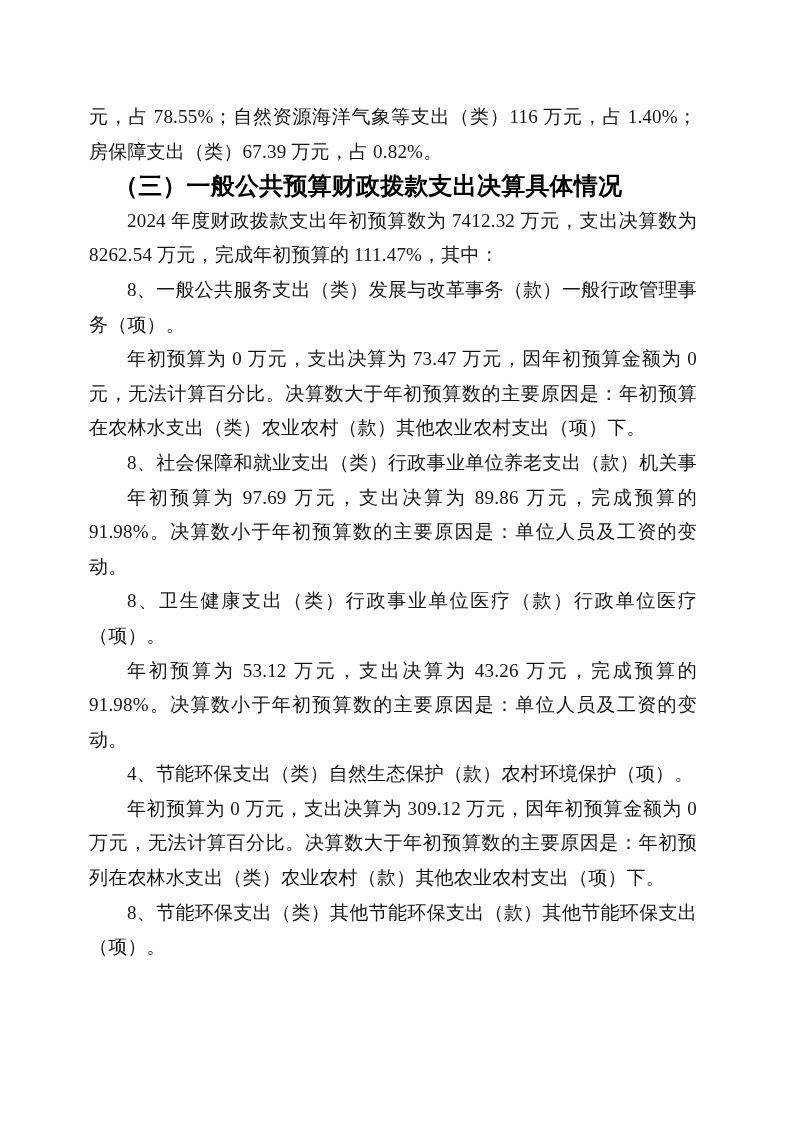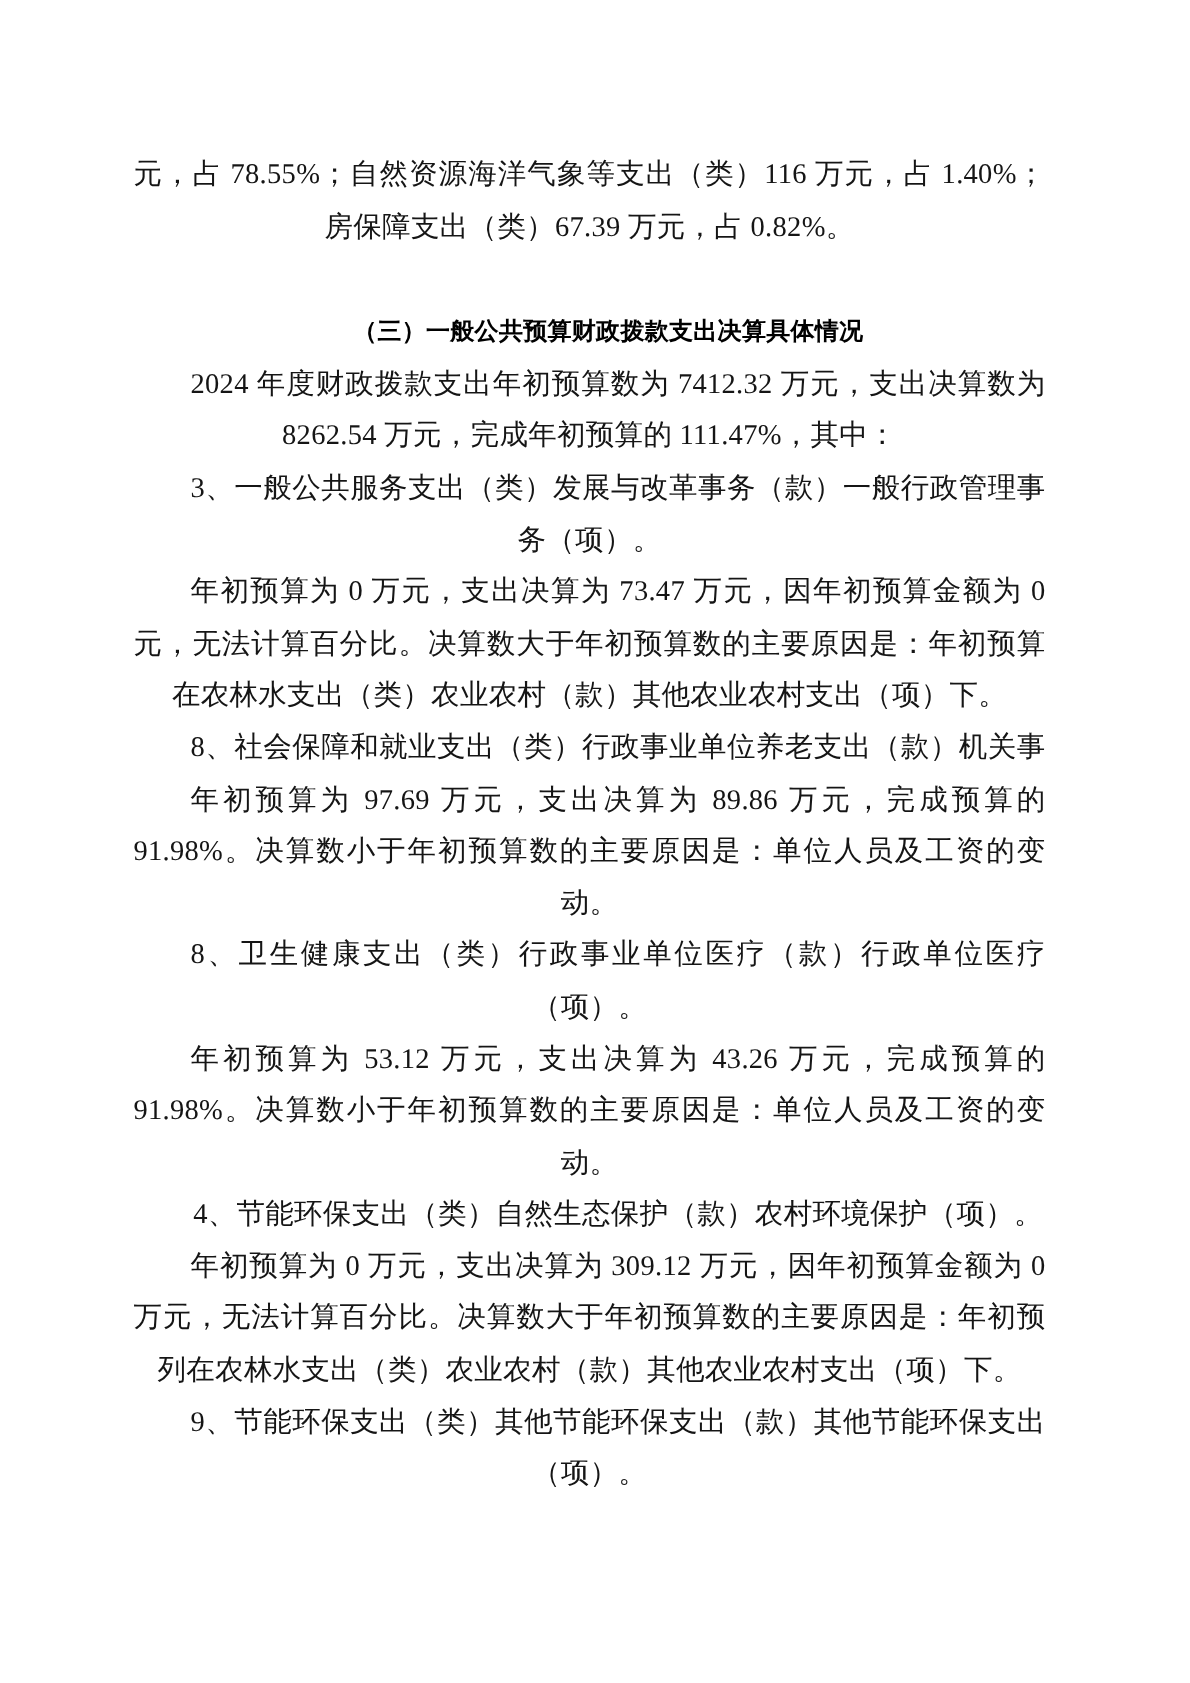--- a/index.html
+++ b/index.html
@@ -19,35 +19,33 @@
   .para { margin: 0; }
   .line {
     font-family: "Liberation Serif", "DejaVu Serif", serif;
     font-size: 19px;
     line-height: 34.6px;
     height: 34.6px;
     overflow: hidden;
     color: #151515;
     word-break: break-all;
     letter-spacing: 0.2px;
-    text-align: center;
   }
   .line.fill {
     text-align: justify;
     text-align-last: justify;
   }
   .line.indent {
     text-indent: 38px;
   }
   .para.heading .line {
     font-family: "Liberation Sans", "DejaVu Sans", sans-serif;
     font-weight: 700;
-    font-size: 16px;
+    font-size: 24px;
     color: #000000;
-    margin-top: 36px;
   }
   .para.heading .line.indent {
     text-indent: 25px;
   }
 </style>
 </head>
 <body>
 
 <div class="page">
   <div class="doc-content">
@@ -56,21 +54,21 @@
         <div class="line">房保障支出（类）67.39 万元，占 0.82%。</div>
       </div>
       <div class="para heading">
         <div class="line indent">（三）一般公共预算财政拨款支出决算具体情况</div>
       </div>
       <div class="para body">
         <div class="line fill indent">2024 年度财政拨款支出年初预算数为 7412.32 万元，支出决算数为</div>
         <div class="line">8262.54 万元，完成年初预算的 111.47%，其中：</div>
       </div>
       <div class="para body">
-        <div class="line fill indent">3、一般公共服务支出（类）发展与改革事务（款）一般行政管理事</div>
+        <div class="line fill indent">8、一般公共服务支出（类）发展与改革事务（款）一般行政管理事</div>
         <div class="line">务（项）。</div>
       </div>
       <div class="para body">
         <div class="line fill indent">年初预算为 0 万元，支出决算为 73.47 万元，因年初预算金额为 0 万</div>
         <div class="line fill">元，无法计算百分比。决算数大于年初预算数的主要原因是：年初预算列</div>
         <div class="line">在农林水支出（类）农业农村（款）其他农业农村支出（项）下。</div>
       </div>
       <div class="para body">
         <div class="line fill indent">8、社会保障和就业支出（类）行政事业单位养老支出（款）机关事</div>
       </div>
@@ -90,17 +88,17 @@
       </div>
       <div class="para body">
         <div class="line indent">4、节能环保支出（类）自然生态保护（款）农村环境保护（项）。</div>
       </div>
       <div class="para body">
         <div class="line fill indent">年初预算为 0 万元，支出决算为 309.12 万元，因年初预算金额为 0</div>
         <div class="line fill">万元，无法计算百分比。决算数大于年初预算数的主要原因是：年初预算</div>
         <div class="line">列在农林水支出（类）农业农村（款）其他农业农村支出（项）下。</div>
       </div>
       <div class="para body">
-        <div class="line fill indent">9、节能环保支出（类）其他节能环保支出（款）其他节能环保支出</div>
+        <div class="line fill indent">8、节能环保支出（类）其他节能环保支出（款）其他节能环保支出</div>
         <div class="line">（项）。</div>
       </div>
     </div>
 </div>
 
 </body></html>

